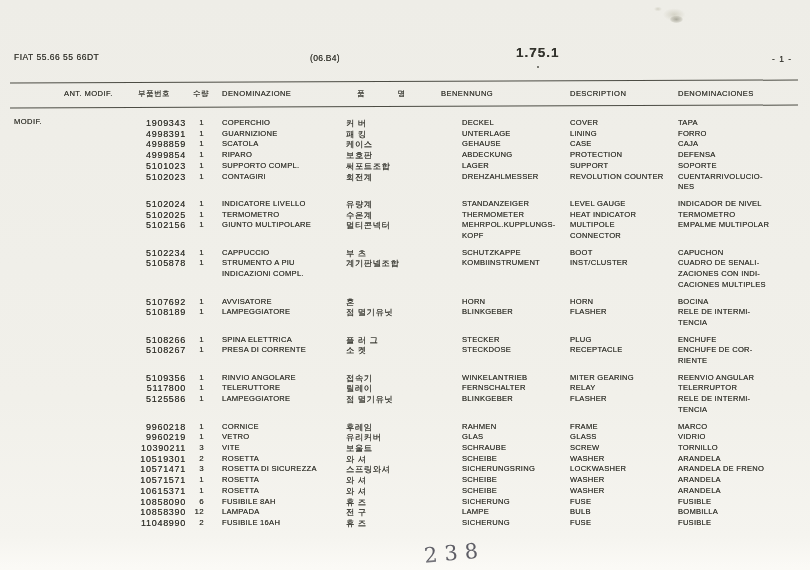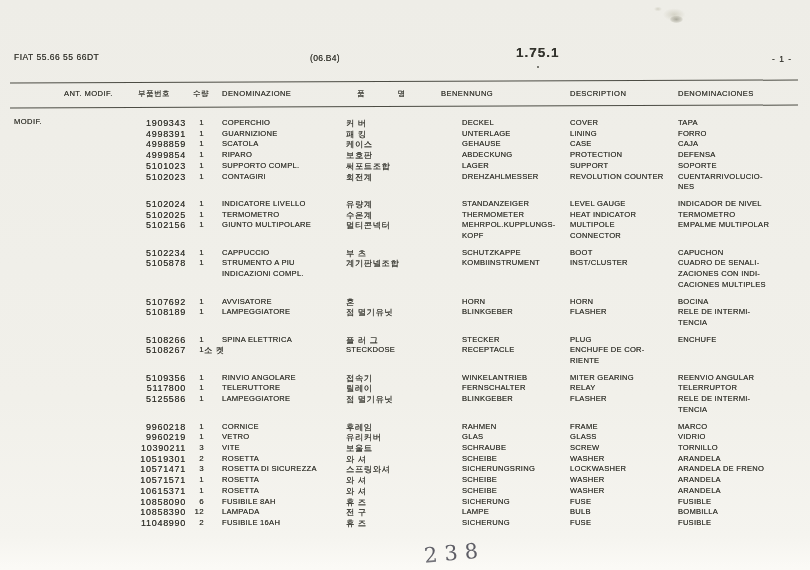--- a/index.html
+++ b/index.html
@@ -416,20 +416,23 @@
             <div class="line">ENCHUFE</div>
           </div>
         </div>
         <div class="row">
           <div class="cell c-no">
             <div class="line">5108267</div>
           </div>
           <div class="cell c-qty">
             <div class="line">1</div>
           </div>
+          <div class="cell c-it">
+            <div class="line">PRESA DI CORRENTE</div>
+          </div>
           <div class="cell c-ko">
             <div class="line">소  켓</div>
           </div>
           <div class="cell c-de">
             <div class="line">STECKDOSE</div>
           </div>
           <div class="cell c-en">
             <div class="line">RECEPTACLE</div>
           </div>
           <div class="cell c-es">

